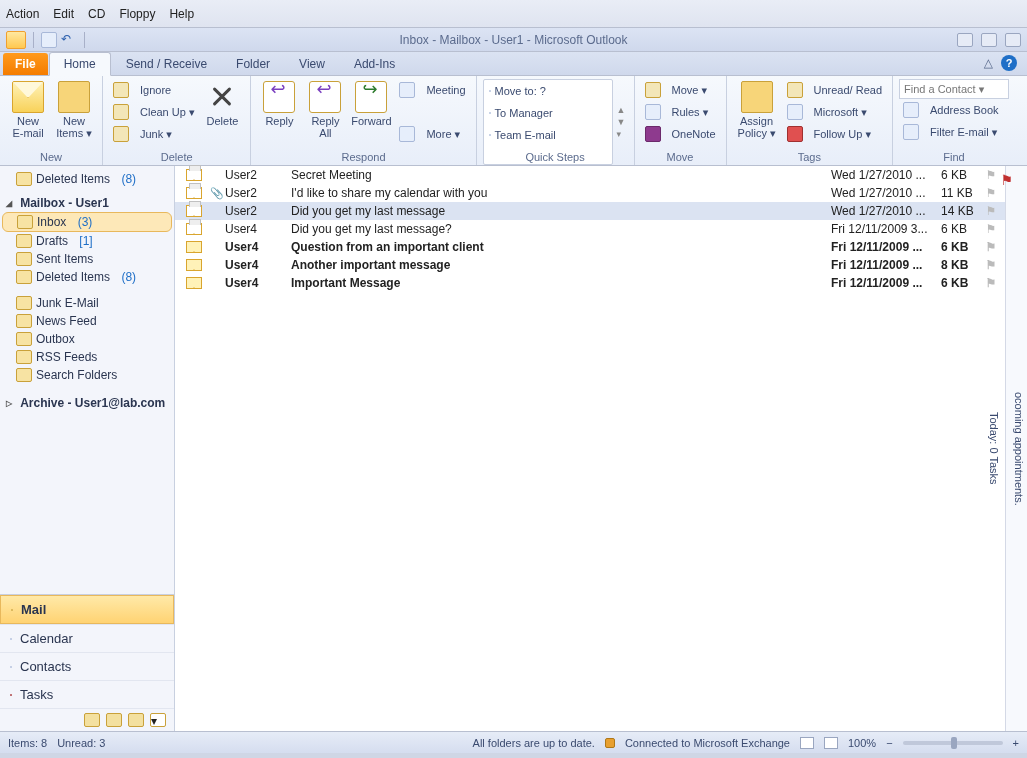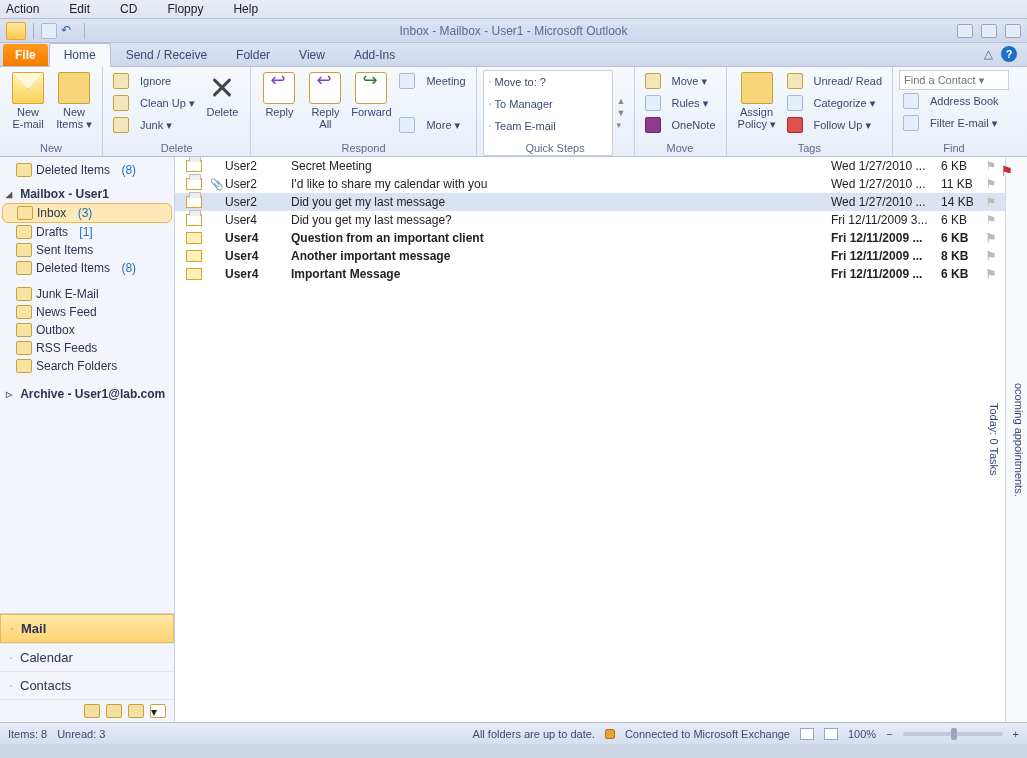--- a/index.html
+++ b/index.html
@@ -1,19 +1,19 @@
 <!DOCTYPE html>
 <html><head>
 <meta charset="utf-8">
 <style>
 * { margin:0; padding:0; box-sizing:border-box; font-family:"Segoe UI",Tahoma,Arial,sans-serif; }
 body { width:1027px; height:758px; background:#cfd6e5; overflow:hidden; font-size:12px; color:#222; }
 
 
-.outer-menu { height:19px; background:linear-gradient(#e9edf6,#dfe4f0); display:flex; align-items:center; padding:4px 6px; gap:30px; border-bottom:1px solid #b8bfd0; }
+.outer-menu { height:28px; background:linear-gradient(#e9edf6,#dfe4f0); display:flex; align-items:center; padding:4px 6px; gap:14px; border-bottom:1px solid #b8bfd0; }
 .outer-menu span { cursor:default; }
 
 
 .qat-row { height:24px; background:linear-gradient(#dce4f4,#cfd8ec); display:flex; align-items:center; justify-content:space-between; padding:0 6px; border-bottom:1px solid #b8bfd0; position:relative; }
 .qat-title { position:absolute; left:0; right:0; text-align:center; color:#5b6b8d; pointer-events:none; }
 .qat-left { display:flex; align-items:center; gap:4px; z-index:1; }
 .qat-box { width:20px; height:18px; border:1px solid #f0a030; background:linear-gradient(#ffe8a0,#ffc850); border-radius:2px; }
 .qat-sep { width:1px; height:16px; background:#a8b0c8; margin:0 3px; }
 .qat-ico { width:16px; height:16px; display:inline-block; }
 .qat-right { display:flex; gap:8px; z-index:1; }
@@ -265,21 +265,21 @@
           <div class="lbl" style="white-space:pre-line">Assign
 Policy ▾</div>
         </div>
       <div class="vcol">
         <div class="smbtn">
             <span class="mini generic"></span>
             <span>Unread/ Read</span>
           </div>
         <div class="smbtn">
             <span class="mini sq"></span>
-            <span>Categorize ▾</span>
+            <span>Microsoft ▾</span>
           </div>
         <div class="smbtn">
             <span class="mini" style="background:#e05050;border:1px solid #a03030;border-radius:2px"></span>
             <span>Follow Up ▾</span>
           </div>
       </div>
     </div>
     <div class="rgroup-label">Tags</div>
   </div>
 
@@ -347,20 +347,24 @@
           <span class="mini generic"></span>
           <span style="font-weight:bold">Mail</span>
         </div>
       <div class="navbtn">
           <span class="mini sq"></span>
           <span>Calendar</span>
         </div>
       <div class="navbtn">
           <span class="mini sq"></span>
           <span>Contacts</span>
+        </div>
+      <div class="navbtn">
+          <span class="mini" style="background:#e05050;border:1px solid #a03030;border-radius:2px"></span>
+          <span>Tasks</span>
         </div>
       <div class="navrow-icons">
         <span></span>
         <span></span>
         <span></span>
         <span style="background:#fff">▾</span>
       </div>
     </div>
   </div>
 

